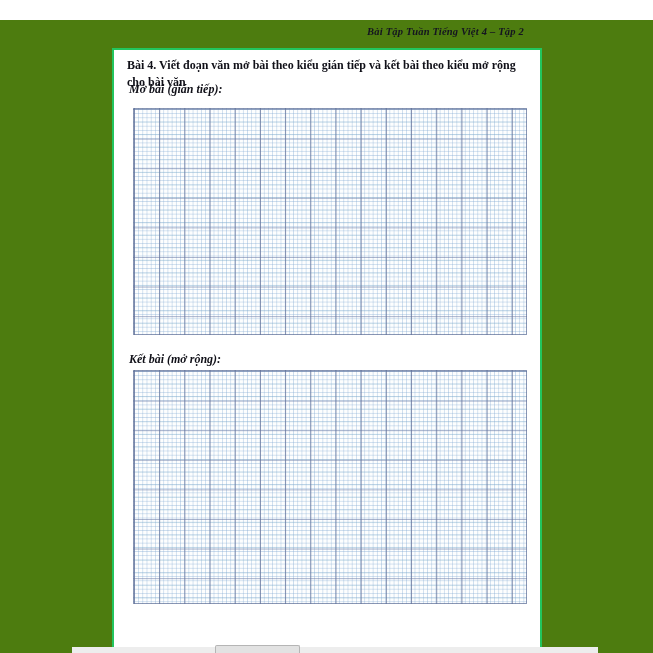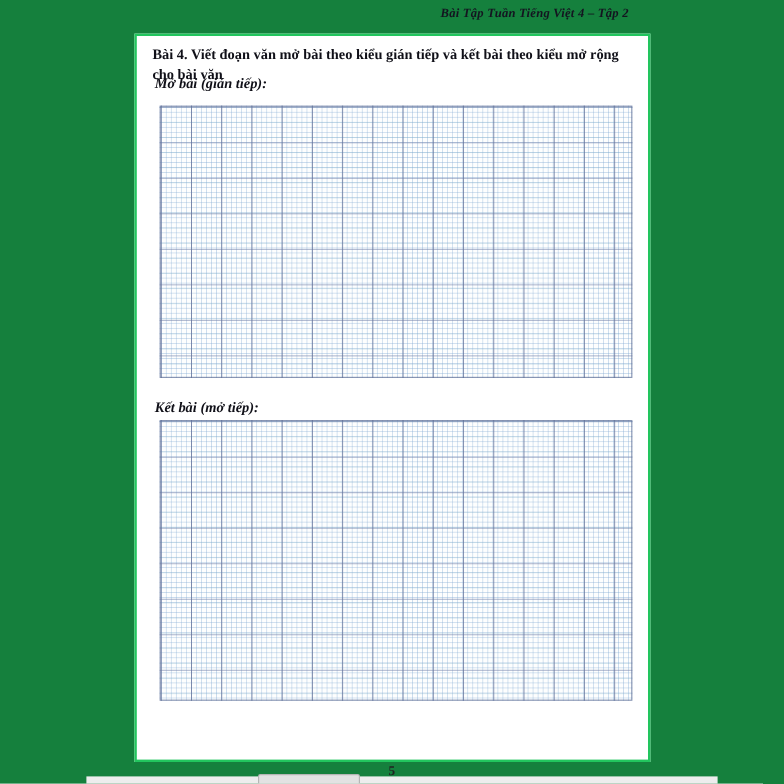--- a/index.html
+++ b/index.html
@@ -5,21 +5,22 @@
   html,body{margin:0;padding:0;}
   body{
     width:653px;height:653px;
     background:#ffffff;
     font-family:"Liberation Serif","DejaVu Serif",serif;
     overflow:hidden;
     position:relative;
   }
   .page{
     position:absolute;inset:0;
-    background:#15803d;
+    background:#4d7c0f;
+    margin-top:20px;
   }
   .running-head{
     position:absolute;
     top:6px;
     right:129px;
     font-size:10.5px;
     font-weight:bold;
     font-style:italic;
     color:#141420;
     letter-spacing:0.2px;
@@ -120,21 +121,21 @@
   <div class="frame">
 
     <div class="exercise-title">
       <div class="line1">Bài 4. Viết đoạn văn mở bài theo kiểu gián tiếp và kết bài theo kiểu mở rộng cho bài văn</div>
     </div>
 
     <div class="section-label label-1">Mở bài (gián tiếp):</div>
 
     <div class="grid-paper grid-1"></div>
 
-    <div class="section-label label-2">Kết bài (mở tiếp):</div>
+    <div class="section-label label-2">Kết bài (mở rộng):</div>
 
     <div class="grid-paper grid-2"></div>
 
   </div>
 
   <div class="page-number">5</div>
 
   <div class="bottom-strip"></div>
   <div class="bottom-tab"></div>
 

